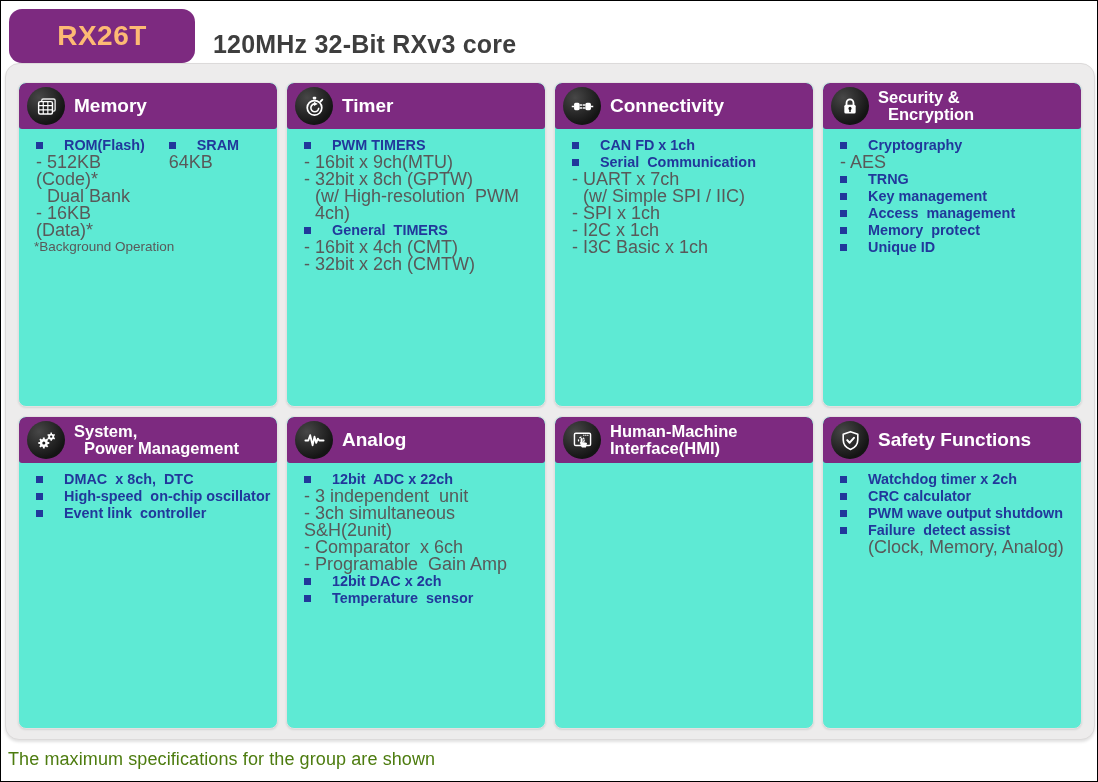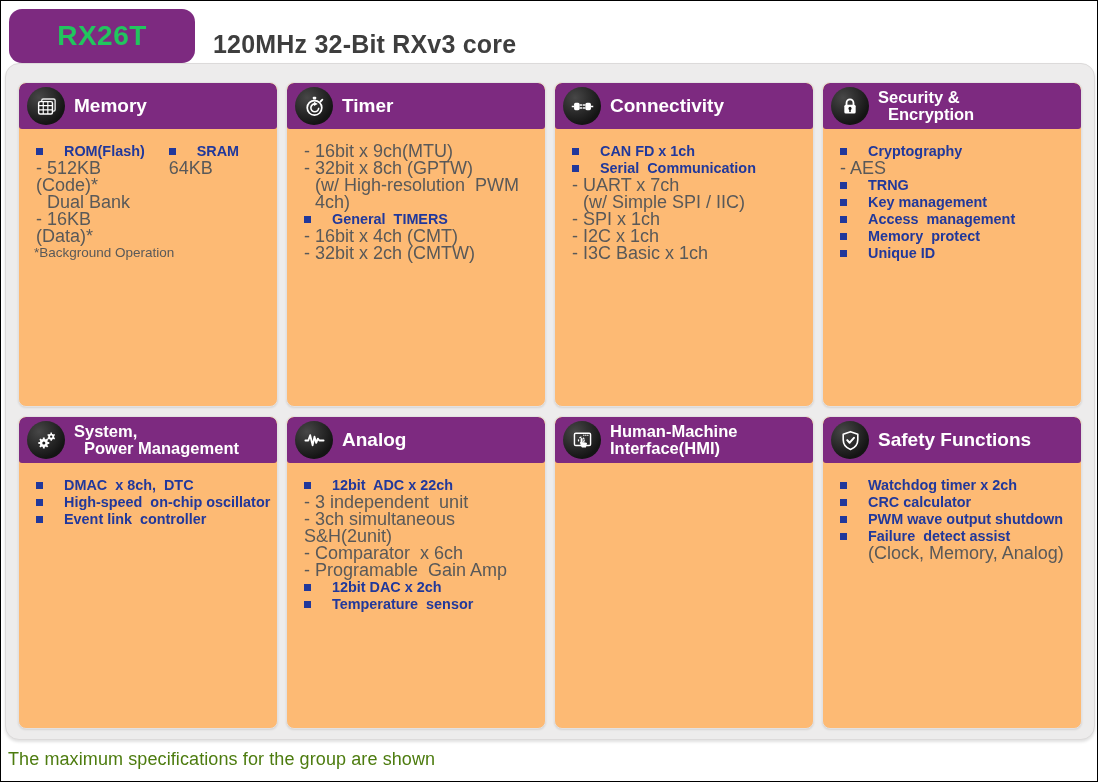--- a/index.html
+++ b/index.html
@@ -8,55 +8,55 @@
   .page {
     position:relative; width:1098px; height:782px;
     background:#fff; border:1px solid #000; overflow:hidden;
   }
   
   .badge {
     position:absolute; left:8px; top:8px; width:186px; height:54px;
     background:var(--purple); border-radius:13px;
     display:flex; align-items:center; justify-content:center;
   }
-  .badge span { color:#22c55e; font-weight:bold; font-size:28px; letter-spacing:0.5px; }
+  .badge span { color:#fdba74; font-weight:bold; font-size:28px; letter-spacing:0.5px; }
   .page-title {
     position:absolute; left:212px; top:29px;
     font-size:25px; font-weight:bold; color:#3e3e3e; letter-spacing:0.2px;text-align:right;
   }
   
   .panel {
     position:absolute; left:4px; top:62px; width:1090px; height:677px;
     background:var(--panel); border:1px solid #dcdada; border-radius:14px;
     box-shadow:0 2px 3px rgba(0,0,0,0.12);
     display:grid; grid-template-columns:repeat(4,1fr); grid-template-rows:325px 313px;
     column-gap:8px; row-gap:9px; padding:18px 12px 12px 12px;
   }
   
   .card {
-    background:#fdba74; border:1px solid #e3e1e1; border-radius:8px;
+    background:#5eead4; border:1px solid #e3e1e1; border-radius:8px;
     box-shadow:0 1px 2px rgba(0,0,0,0.10);
     display:flex; flex-direction:column; overflow:hidden;
   }
   .card-header {
     min-height:46px; background:var(--purple);
     border-radius:7px 7px 3px 3px;
     display:flex; align-items:center; gap:9px; padding:3px 6px 3px 8px;
     flex:none;
   }
   .icon-circle {
     width:38px; height:38px; flex:none; border-radius:50%;
     background:radial-gradient(circle at 32% 28%, #474747, #141414 72%);
     display:flex; align-items:center; justify-content:center;
   }
   .card-title { color:#fff; font-weight:bold; }
   .card-title.one { font-size:19px; line-height:20px; }
   .card-title.two { font-size:16.5px; line-height:17.5px; }
   .card-title .tl-indent { padding-left:10px; }
-  .card-body { padding:14px 6px 8px 15px; flex:1; display:flex; flex-direction:column; }
+  .card-body { padding:8px 6px 8px 15px; flex:1; display:flex; flex-direction:column; }
   .cols { display:flex; }
   .col { flex:1; }
   .col.first { flex:0 0 56%; }
   
   .item {
     display:flex; align-items:flex-start;
     color:var(--gray); font-size:18px; line-height:17px;
     white-space:pre-wrap;
   }
   .item.h { color:var(--navy); font-weight:bold; font-size:14.4px; }
@@ -124,20 +124,21 @@
               <polygon points="11.5,7.1 15.4,9.3 11.5,11.4" fill="#fff"></polygon>
             </svg>
           </span>
           <span class="card-title one">
             <div>Timer</div>
           </span>
         </div>
         <div class="card-body">
           <div class="cols">
             <div class="col">
+              <div class="item h"><span class="bullet"></span><span class="txt">PWM TIMERS</span></div>
               <div class="item d"><span class="txt">- 16bit x 9ch(MTU)</span></div>
               <div class="item d"><span class="txt">- 32bit x 8ch (GPTW)</span></div>
               <div class="item i"><span class="txt">(w/ High-resolution  PWM 4ch)</span></div>
               <div class="item h"><span class="bullet"></span><span class="txt">General  TIMERS</span></div>
               <div class="item d"><span class="txt">- 16bit x 4ch (CMT)</span></div>
               <div class="item d"><span class="txt">- 32bit x 2ch (CMTW)</span></div>
             </div>
           </div>
         </div>
       </div>

